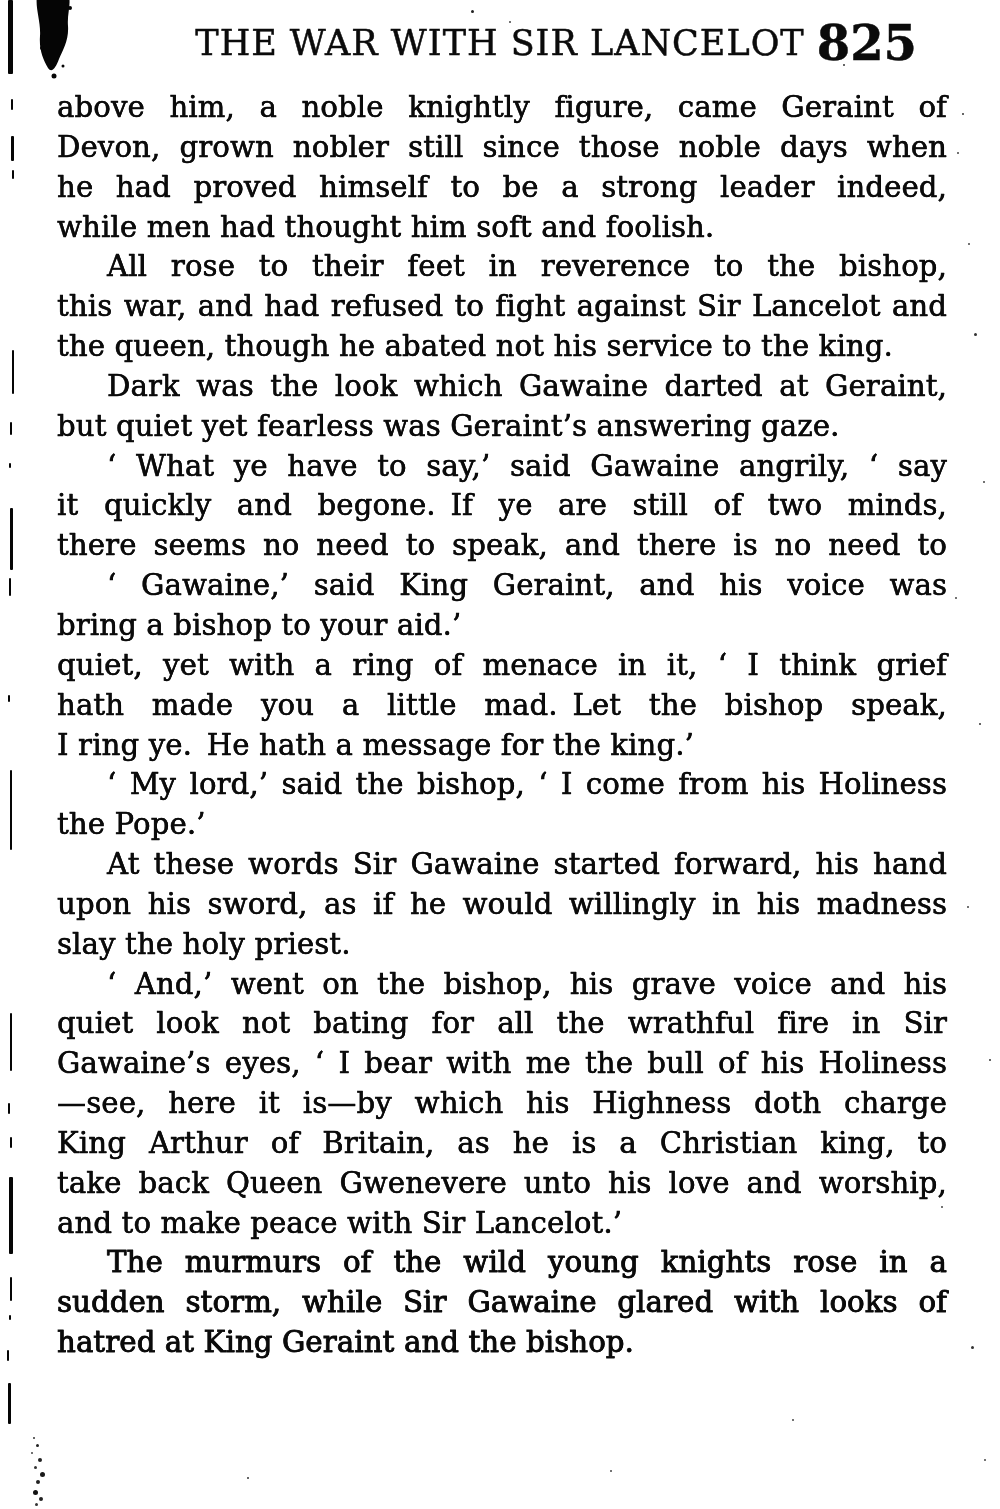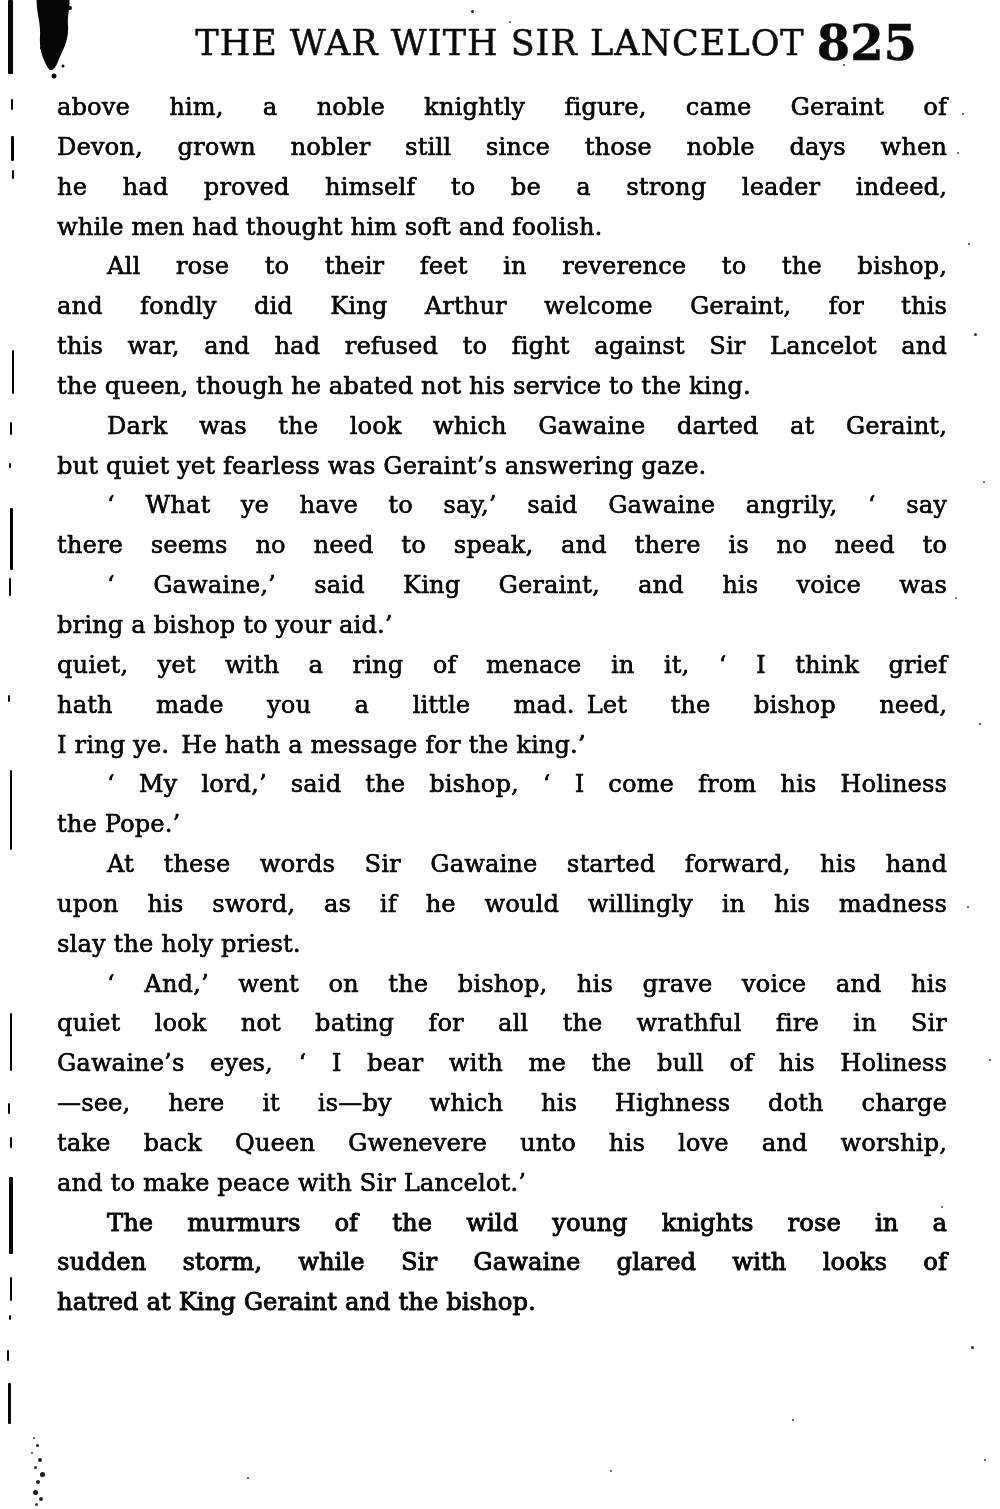--- a/index.html
+++ b/index.html
@@ -35,21 +35,21 @@
     -webkit-text-stroke: 0.5px currentColor;
   }
   
   #textbody {
     position: absolute;
     left: 57px;
     top: 88px;
     width: 890px;
   }
   .line {
-    font-size: 24px;
+    font-size: 29px;
     height: 39.85px;
     line-height: 39.85px;
     letter-spacing: 0.2px;
     text-align: justify;
     text-align-last: justify;
     -webkit-text-stroke: 0.45px currentColor;
     text-shadow: 0.3px 0 0 currentColor;
     white-space: normal;
     overflow: visible;
   }
@@ -72,41 +72,42 @@
 
   <div class="header-title">THE WAR WITH SIR LANCELOT</div>
   <div class="header-num">825</div>
 
   <div id="textbody">
       <div class="line">above him, a noble knightly figure, came Geraint of</div>
       <div class="line">Devon, grown nobler still since those noble days when</div>
       <div class="line">he had proved himself to be a strong leader indeed,</div>
       <div class="line plast">while men had thought him soft and foolish.</div>
       <div class="line indent">All rose to their feet in reverence to the bishop,</div>
-      <div class="line">and fondly did King Arthur welcome Geraint, for this</div>
       <div class="line">this war, and had refused to fight against Sir Lancelot and</div>
       <div class="line plast">the queen, though he abated not his service to the king.</div>
       <div class="line indent">Dark was the look which Gawaine darted at Geraint,</div>
       <div class="line plast">but quiet yet fearless was Geraint’s answering gaze.</div>
       <div class="line indent">‘ What ye have to say,’ said Gawaine angrily, ‘ say</div>
+      <div class="line">it quickly and begone. If ye are still of two minds,</div>
       <div class="line">there seems no need to speak, and there is no need to</div>
       <div class="line indent">‘ Gawaine,’ said King Geraint, and his voice was</div>
       <div class="line plast">bring a bishop to your aid.’</div>
       <div class="line">quiet, yet with a ring of menace in it, ‘ I think grief</div>
-      <div class="line">hath made you a little mad. Let the bishop need,</div>
+      <div class="line">hath made you a little mad. Let the bishop speak,</div>
       <div class="line plast">I ring ye. He hath a message for the king.’</div>
       <div class="line indent">‘ My lord,’ said the bishop, ‘ I come from his Holiness</div>
       <div class="line plast">the Pope.’</div>
       <div class="line indent">At these words Sir Gawaine started forward, his hand</div>
       <div class="line">upon his sword, as if he would willingly in his madness</div>
       <div class="line plast">slay the holy priest.</div>
       <div class="line indent">‘ And,’ went on the bishop, his grave voice and his</div>
       <div class="line">quiet look not bating for all the wrathful fire in Sir</div>
       <div class="line">Gawaine’s eyes, ‘ I bear with me the bull of his Holiness</div>
       <div class="line">—see, here it is—by which his Highness doth charge</div>
+      <div class="line">King Arthur of Britain, as he is a Christian king, to</div>
       <div class="line">take back Queen Gwenevere unto his love and worship,</div>
       <div class="line plast">and to make peace with Sir Lancelot.’</div>
       <div class="line indent heavy">The murmurs of the wild young knights rose in a</div>
       <div class="line heavy">sudden storm, while Sir Gawaine glared with looks of</div>
       <div class="line plast heavy">hatred at King Geraint and the bishop.</div>
     </div>
 
   <div id="artifacts">
     <svg class="blob-svg" width="46" height="88" viewBox="0 0 46 88" xmlns="http://www.w3.org/2000/svg">
       <path d="M7,0 L39,0 C41,10 37,18 38,30 C39,44 33,54 29,63

